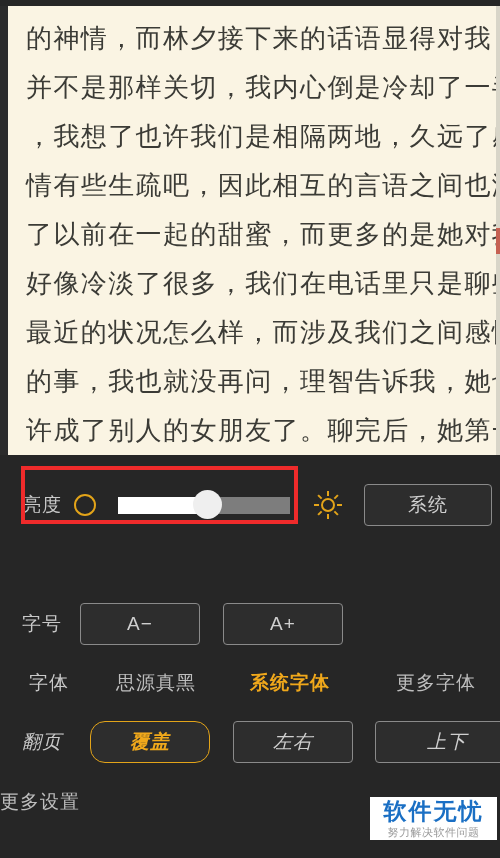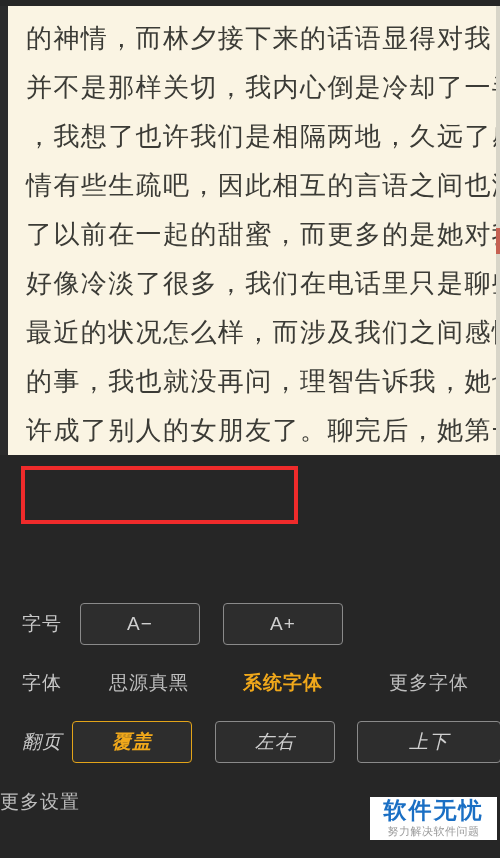--- a/index.html
+++ b/index.html
@@ -214,41 +214,41 @@
   .btn-size {
     width: 120px;
     height: 42px;
     flex: none;
     font-size: 19px;
   }
   .btn-size-minus { margin-left: 14px; }
   .btn-size-plus { margin-left: 23px; }
 
   
-  .row-face { top: 208px; height: 40px; }
+  .row-face { top: 208px; height: 40px; justify-content: flex-end; }
   .face-opt {
     flex: none;
     font-size: 19px;
     color: #bdbdbd;
     letter-spacing: 1px;
     text-align: center;
   }
   .face-opt.sel { color: #f0a81b; font-weight: bold; }
   .face-1 { width: 120px; margin-left: 14px; }
   .face-2 { width: 120px; margin-left: 23px; }
   .face-3 { width: 128px; margin-left: 22px; }
 
   
   .row-turn { top: 264px; height: 46px; font-style: italic; }
   .btn-turn {
     width: 120px;
     height: 42px;
     flex: none;
   }
-  .btn-turn-1 { margin-left: 6px; border-color: #e3a419; color: #f0a81b; font-weight: bold; }
+  .btn-turn-1 { margin-left: 24px; border-color: #e3a419; color: #f0a81b; font-weight: bold; border-radius: 15px; }
   .btn-turn-2 { margin-left: 23px; }
   .btn-turn-3 { margin-left: 22px; width: 144px; }
 
   
   .more-settings {
     position: absolute;
     top: 334px;
     left: 0;
     width: 500px;
     text-align: left;
@@ -261,21 +261,21 @@
   .watermark {
     position: absolute;
     left: 370px;
     top: 797px;
     width: 127px;
     height: 43px;
     background: #ffffff;
     display: flex;
     flex-direction: column;
     align-items: center;
-    justify-content: flex-start;
+    justify-content: center;
   }
   .wm-main {
     color: #1a6fc4;
     font-size: 23px;
     letter-spacing: 2px;
     line-height: 26px;
     font-weight: bold;
   }
   .wm-sub {
     color: #9a9a9a;
@@ -302,20 +302,41 @@
     <div class="reader-line">的事，我也就没再问，理智告诉我，她也</div>
     <div class="reader-line">许成了别人的女朋友了。聊完后，她第一</div>
 
   </div>
   <div class="reader-scrollbar">
     <div class="reader-scroll-mark"></div>
   </div>
 
   <div class="panel">
 
+    <div class="row row-brightness">
+      <div class="row-label">亮度</div>
+      <div class="moon-icon"></div>
+      <div class="slider">
+        <div class="slider-track"></div>
+        <div class="slider-fill"></div>
+        <div class="slider-thumb"></div>
+      </div>
+      <div class="sun-icon">
+        <div class="sun-core"></div>
+        <div class="sun-ray" style="transform:rotate(0deg)"></div>
+        <div class="sun-ray" style="transform:rotate(45deg)"></div>
+        <div class="sun-ray" style="transform:rotate(90deg)"></div>
+        <div class="sun-ray" style="transform:rotate(135deg)"></div>
+        <div class="sun-ray" style="transform:rotate(180deg)"></div>
+        <div class="sun-ray" style="transform:rotate(225deg)"></div>
+        <div class="sun-ray" style="transform:rotate(270deg)"></div>
+        <div class="sun-ray" style="transform:rotate(315deg)"></div>
+      </div>
+      <div class="btn btn-system">系统</div>
+    </div>
 
 
     <div class="row row-size">
       <div class="row-label">字号</div>
       <div class="btn btn-size btn-size-minus">A−</div>
       <div class="btn btn-size btn-size-plus">A+</div>
     </div>
 
     <div class="row row-face">
       <div class="row-label">字体</div>

